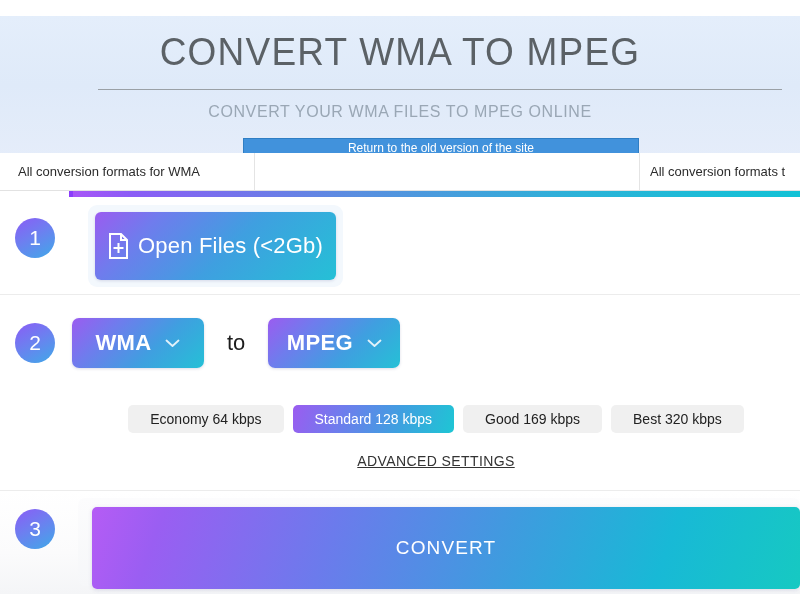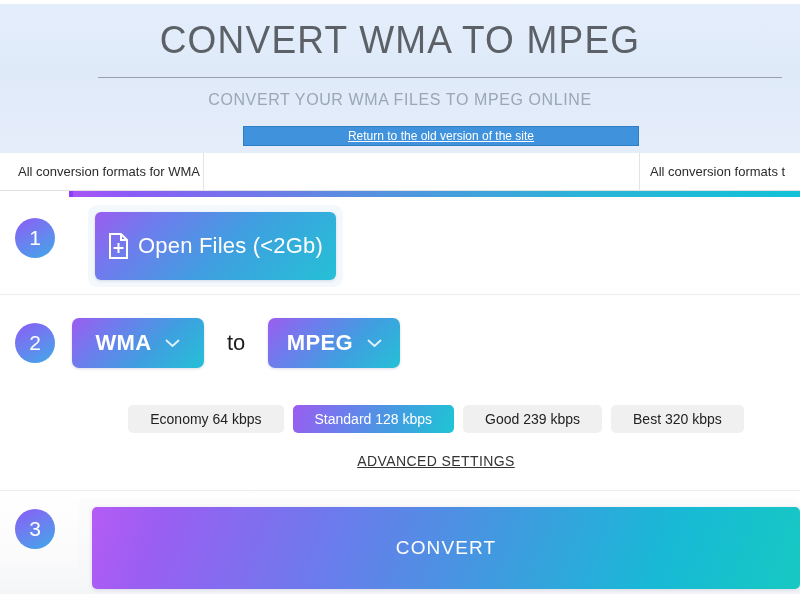--- a/index.html
+++ b/index.html
@@ -15,21 +15,21 @@
   #page {
     position: relative;
     width: 800px;
     height: 594px;
     overflow: hidden;
   }
 
   
   .header {
     position: absolute;
-    left: 0; top: 4px;
+    left: 0; top: 16px;
     width: 800px;
     height: 153px;
     background: linear-gradient(180deg, #e4eefb 0%, #dfeaf9 45%, #e6edfa 100%);
     padding-left: 12px;
   }
 
   .page-title {
     position: absolute;
     left: 0; top: 14px;
     width: 800px;
@@ -94,21 +94,21 @@
     height: 38px;
     line-height: 38px;
     font-size: 13px;
     color: #2b2b2b;
     white-space: nowrap;
     overflow: hidden;
     cursor: pointer;
   }
   .tab-left {
     left: 0;
-    width: 204px;
+    width: 255px;
     padding-left: 18px;
     border-right: 1px solid #e4e4e4;
   }
   .tab-mid {
     left: 243px;
     width: 397px;
     border-right: 1px solid #e4e4e4;
   }
   .tab-right {
     left: 640px;
@@ -363,21 +363,21 @@
             <svg class="chev" viewBox="0 0 15 9" xmlns="http://www.w3.org/2000/svg">
               <path d="M1.5 1.5 L7.5 7 L13.5 1.5" fill="none" stroke="#ffffff" stroke-width="1.8" stroke-linecap="round" stroke-linejoin="round"></path>
             </svg>
           </span>
         </div>
       </div>
 
       <div class="qual-row">
         <div class="qual-btn">Economy 64 kbps</div>
         <div class="qual-btn active">Standard 128 kbps</div>
-        <div class="qual-btn">Good 239 kbps</div>
+        <div class="qual-btn">Good 169 kbps</div>
         <div class="qual-btn">Best 320 kbps</div>
       </div>
 
       <div class="adv-link">ADVANCED SETTINGS</div>
     </div>
 
     <div class="step step-3">
       <div class="step-num">3</div>
       <div class="convert-wrap">
         <div class="convert-btn">

